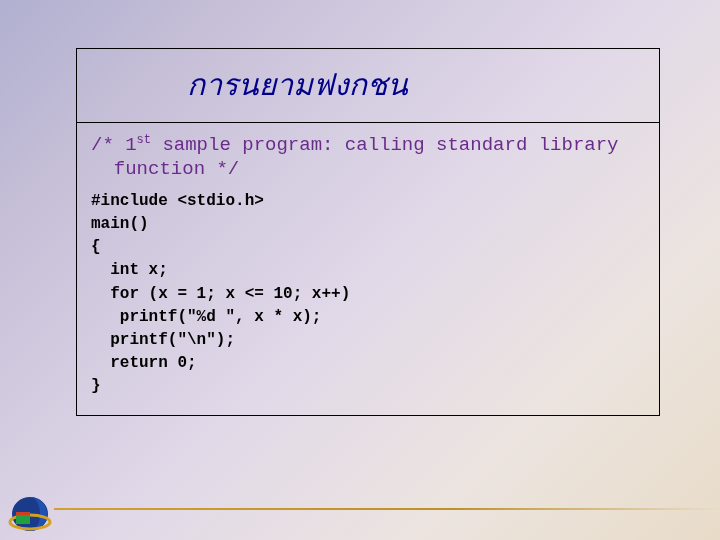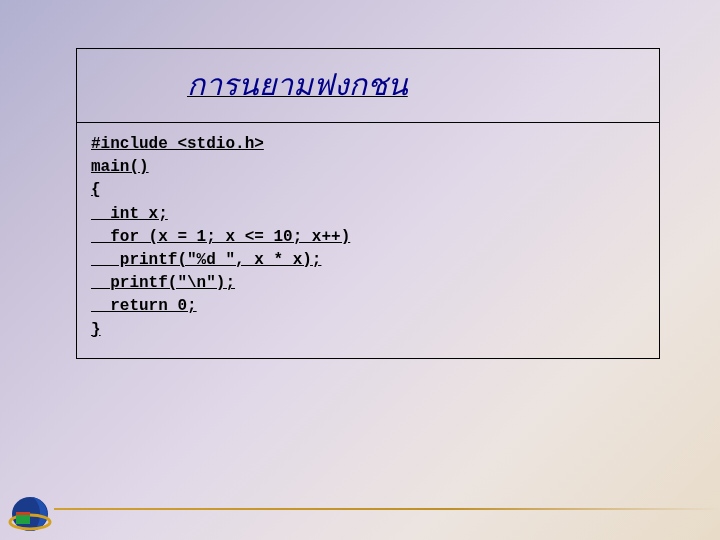--- a/index.html
+++ b/index.html
@@ -10,21 +10,20 @@
     position: relative;
     font-family: "Times New Roman", serif;
     overflow: hidden;
   }
   .frame {
     position: absolute;
     top: 48px;
     left: 76px;
     right: 60px;
     border: 1.5px solid #000;
-    text-decoration: underline;
   }
   .title-cell {
     border-bottom: 1.5px solid #000;
     padding: 12px 20px 14px 110px;
   }
   .title-text {
     font-family: "TH Sarabun New", "Tahoma", sans-serif;
     font-style: italic;
     font-size: 30px;
     color: #000088;
@@ -66,20 +65,24 @@
   .logo svg { width: 100%; height: 100%; }
 </style>
 </head>
 <body>
 
 <div class="frame">
   <div class="title-cell">
     <span class="title-text">การนยามฟงกชน</span>
   </div>
   <div class="body-cell">
+    <div class="comment">
+      <span>/* 1</span><span class="sup">st</span><span style="white-space:pre-wrap;"> sample program: calling standard library
+  function */</span>
+    </div>
     <div class="code">#include &lt;stdio.h&gt;
 main()
 {
   int x;
   for (x = 1; x &lt;= 10; x++)
    printf("%d ", x * x);
   printf("\n");
   return 0;
 }</div>
   </div>

